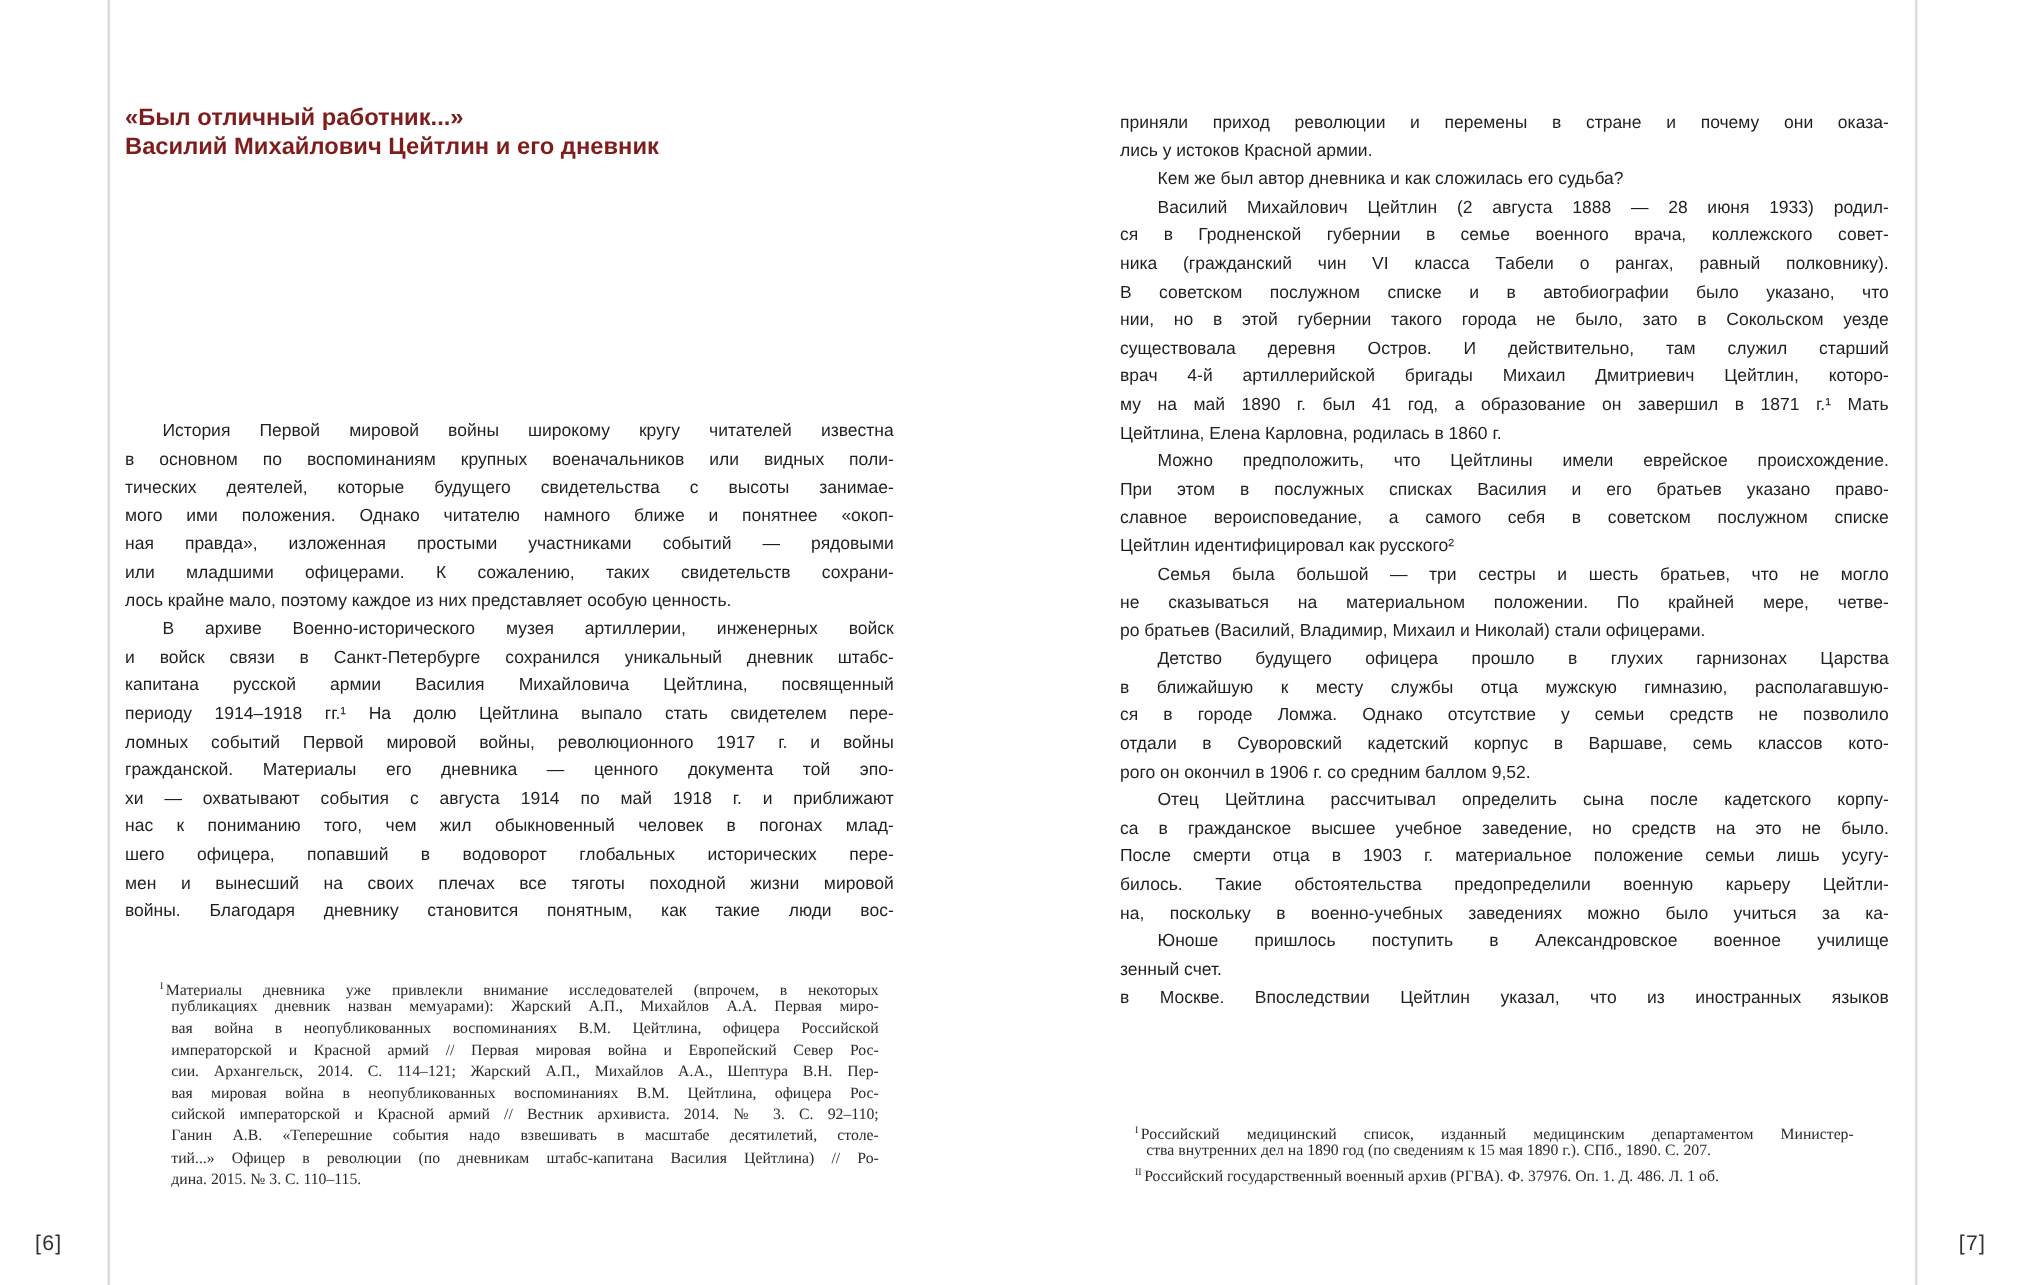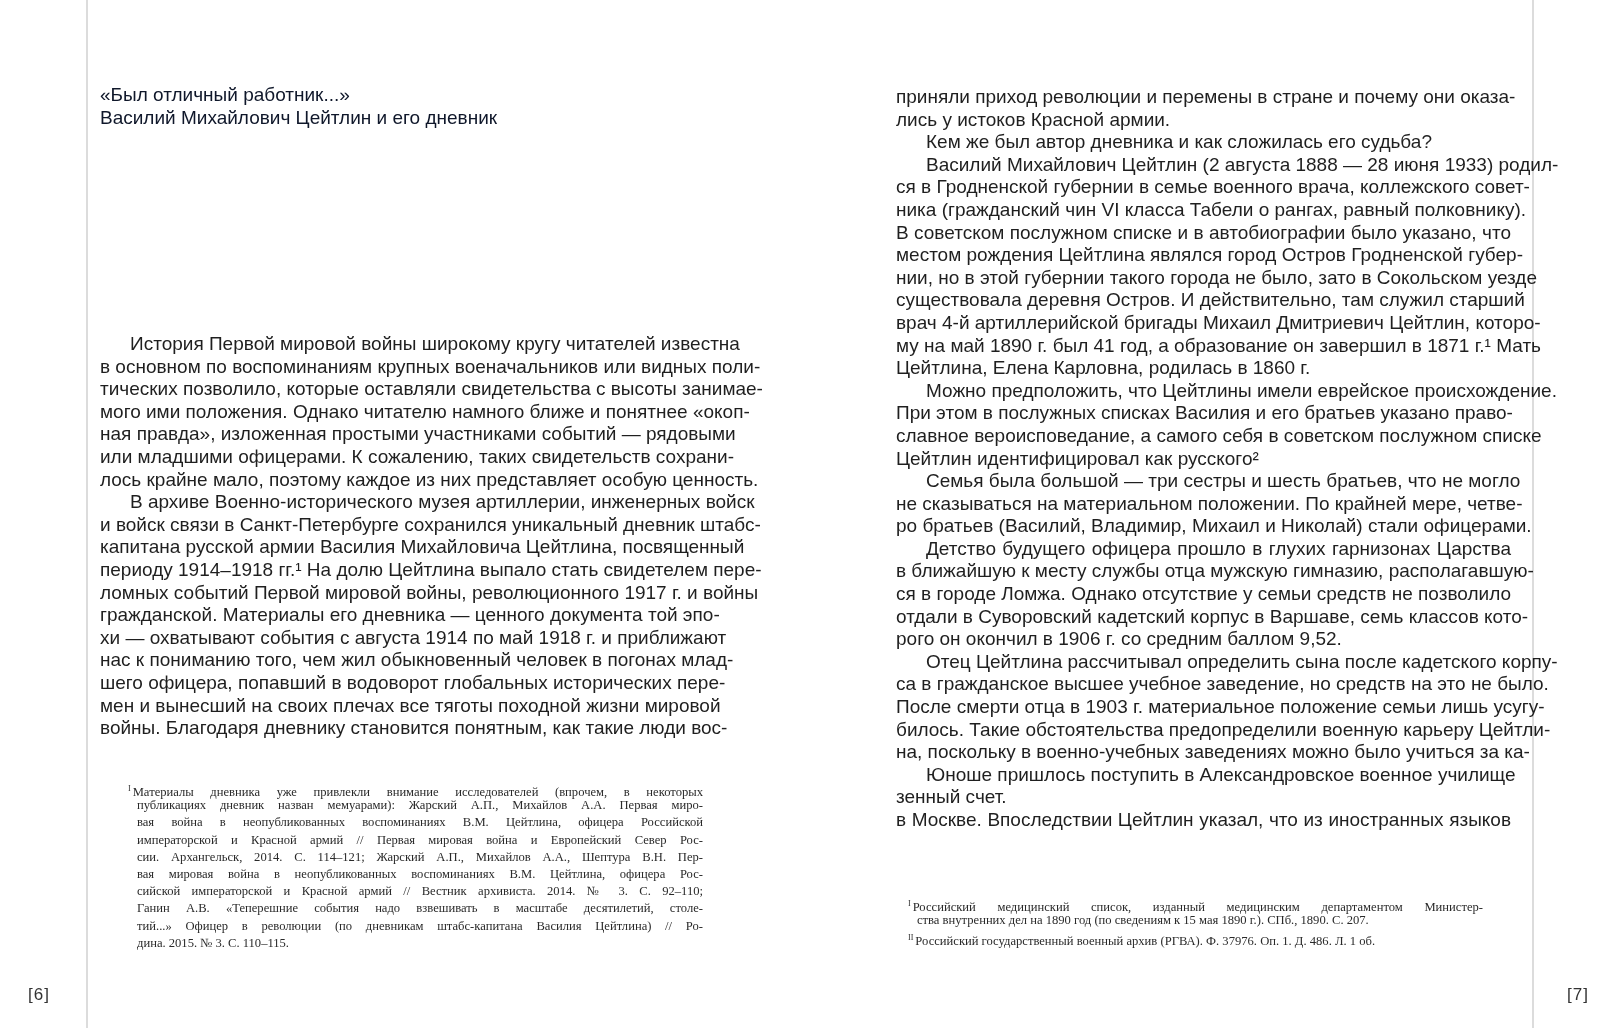--- a/index.html
+++ b/index.html
@@ -10,30 +10,30 @@
   }
   .vline { position: absolute; top: 0; width: 2px; height: 1028px; background: #dcdcdc; }
   .vline.left { left: 86px; }
   .vline.right { left: 1532px; }
   .pageno { position: absolute; top: 985px; font-size: 17px; color: #333; letter-spacing: 1px; }
   .pageno.left { left: 28px; }
   .pageno.right { left: 1567px; }
 
   .title {
     position: absolute; left: 100px; top: 83px; width: 620px;
-    font-family: "Liberation Sans", sans-serif; font-weight: normal;
-    font-size: 19px; line-height: 23px; color: #0f172a;
+    font-family: "Liberation Sans", sans-serif; font-weight: bold;
+    font-size: 19px; line-height: 23px; color: #7f1d1d;
   }
   .title div { white-space: nowrap; }
 
   .col { position: absolute; width: 615px; }
   .col.left { left: 100px; top: 333px; }
   .col.right { left: 896px; top: 86px; }
   .line {
-    font-size: 19px; line-height: 22.6px; height: 22.6px;
+    font-size: 14px; line-height: 22.6px; height: 22.6px;
     text-align: justify; text-align-last: justify; white-space: nowrap;
     display: flex; justify-content: space-between;
     font-family: "Liberation Sans", sans-serif; color: #1f1f1f; align-items: center;
   }
   .line.last { display: block; text-align-last: left; }
   .line.indent { padding-left: 30px; }
   .line span.txt { display: block; width: 100%; text-align: justify; text-align-last: justify; }
   .line.last span.txt { text-align-last: left; }
 
   .fn { position: absolute; font-family: "Liberation Serif", serif; color: #2a2a2a; }
@@ -59,21 +59,21 @@
 </div>
 
 <div class="col left" id="leftBody">
     <div class="line indent">
       <span class="txt">История Первой мировой войны широкому кругу читателей известна</span>
     </div>
     <div class="line">
       <span class="txt">в основном по воспоминаниям крупных военачальников или видных поли-</span>
     </div>
     <div class="line">
-      <span class="txt">тических позволило, которые оставляли свидетельства с высоты занимае-</span>
+      <span class="txt">тических деятелей, которые будущего свидетельства с высоты занимае-</span>
     </div>
     <div class="line">
       <span class="txt">мого ими положения. Однако читателю намного ближе и понятнее «окоп-</span>
     </div>
     <div class="line">
       <span class="txt">ная правда», изложенная простыми участниками событий — рядовыми</span>
     </div>
     <div class="line">
       <span class="txt">или младшими офицерами. К сожалению, таких свидетельств сохрани-</span>
     </div>
@@ -163,23 +163,20 @@
     <div class="line">
       <span class="txt">ся в Гродненской губернии в семье военного врача, коллежского совет-</span>
     </div>
     <div class="line">
       <span class="txt">ника (гражданский чин VI класса Табели о рангах, равный полковнику).</span>
     </div>
     <div class="line">
       <span class="txt">В советском послужном списке и в автобиографии было указано, что</span>
     </div>
     <div class="line">
-      <span class="txt">местом рождения Цейтлина являлся город Остров Гродненской губер-</span>
-    </div>
-    <div class="line">
       <span class="txt">нии, но в этой губернии такого города не было, зато в Сокольском уезде</span>
     </div>
     <div class="line">
       <span class="txt">существовала деревня Остров. И действительно, там служил старший</span>
     </div>
     <div class="line">
       <span class="txt">врач 4-й артиллерийской бригады Михаил Дмитриевич Цейтлин, которо-</span>
     </div>
     <div class="line">
       <span class="txt">му на май 1890 г. был 41 год, а образование он завершил в 1871 г.¹ Мать</span>

